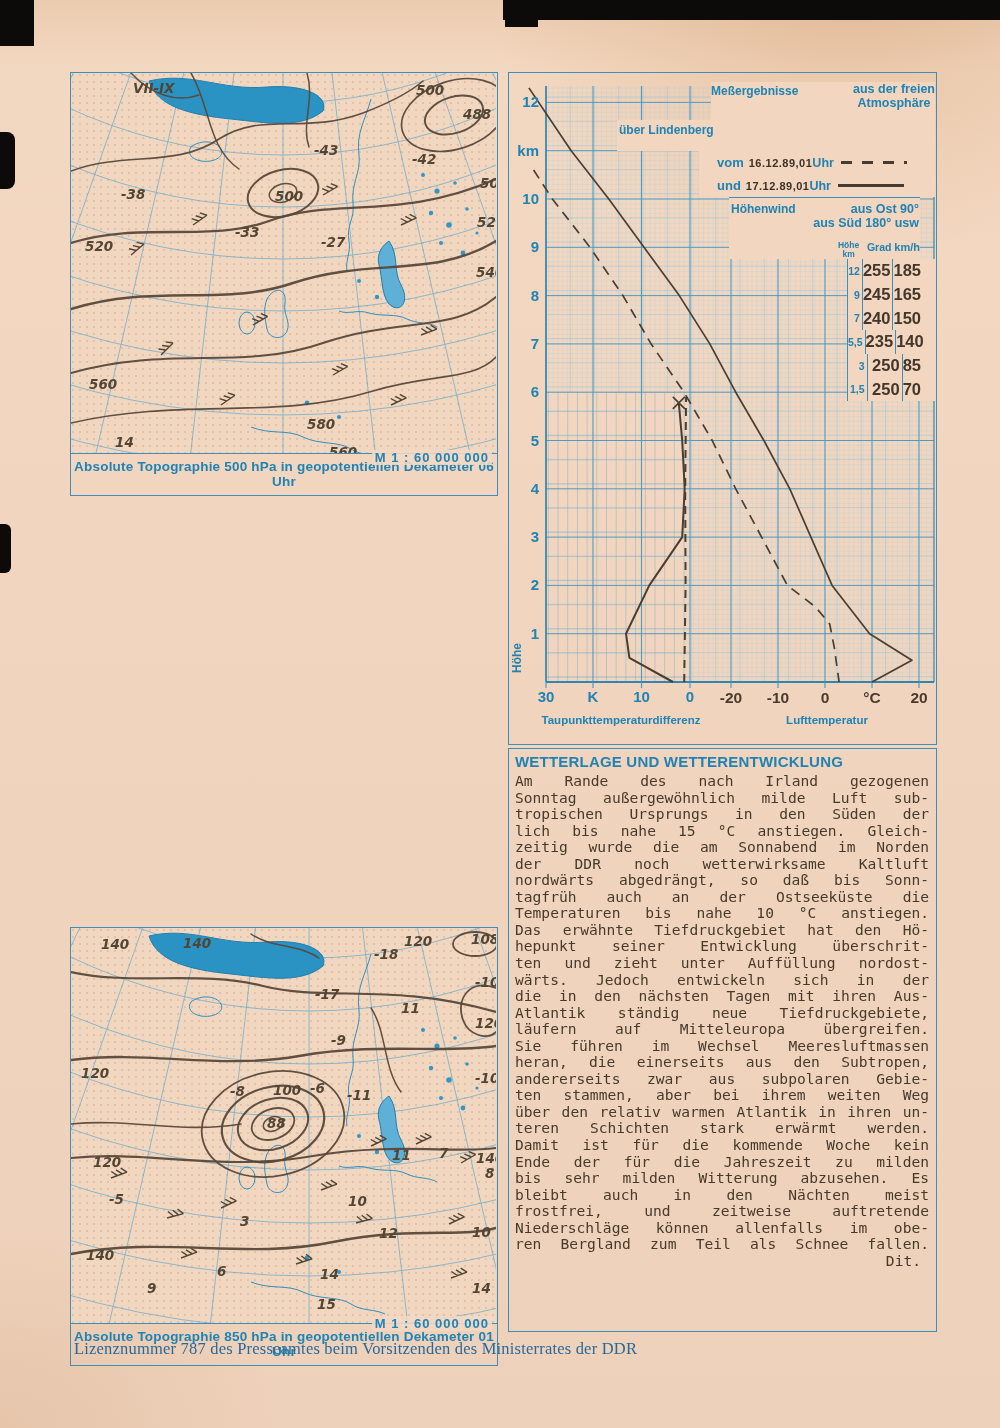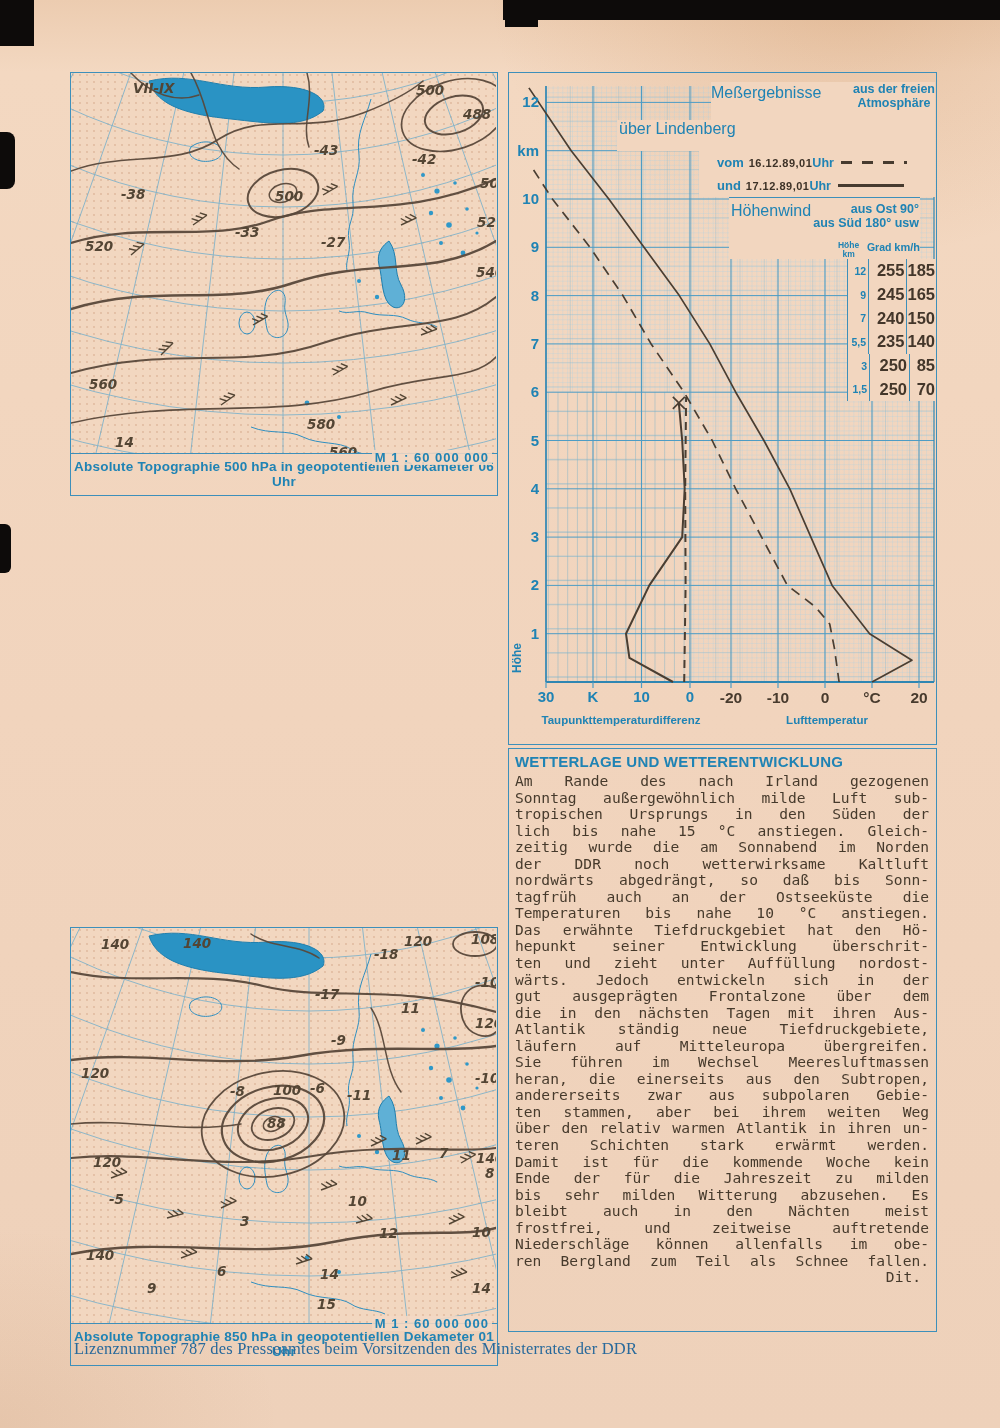--- a/index.html
+++ b/index.html
@@ -14,38 +14,38 @@
   .map-wrap{position:relative;}
   .map-wrap svg{display:block;}
   .caption{border-top:1.5px solid #3d8fba;color:#1f83b4;font-weight:bold;font-size:13.5px;
     text-align:center;padding:5px 0 6px 0;letter-spacing:.2px;}
   .scale-tag{position:absolute;right:5px;color:#1f83b4;font-weight:bold;font-size:13px;
     background:rgba(243,216,196,.88);padding:0 3px;letter-spacing:1px;}
   
   .chart-panel{left:508px;top:72px;width:429px;height:673px;}
   .chart-panel svg{position:absolute;left:0;top:0;}
   .ov{position:absolute;background:#f2d6bf;box-sizing:border-box;color:#1f83b4;}
-  .ov .big{font-size:16px;font-weight:normal;}
+  .ov .big{font-size:12px;font-weight:bold;}
   .ov .small{font-size:12.5px;font-weight:bold;line-height:14px;}
   .date-row{display:flex;align-items:center;height:23px;white-space:nowrap;}
   .date-row .pfx{font-size:13px;font-weight:bold;color:#1f83b4;margin-right:5px;}
   .date-row .date{font-size:11px;font-weight:bold;color:#3d3227;letter-spacing:.5px;}
   .date-row .sfx{font-size:12.5px;font-weight:bold;color:#1f83b4;}
   .ls{display:inline-block;width:66px;height:3px;margin-left:7px;}
   .ls.solid{background:#473b2f;}
   .ls.dashed{background:repeating-linear-gradient(90deg,#473b2f 0 11px,transparent 11px 21px);}
   .colhead{position:absolute;bottom:1px;right:0;width:194px;display:flex;color:#1f83b4;font-weight:bold;}
   .colhead .hh{width:38px;font-size:8.5px;line-height:8.5px;text-align:center;margin-left:105px;}
   .colhead .hd{width:28px;font-size:10.5px;text-align:center;}
   .colhead .hs{width:30px;font-size:11px;text-align:right;}
   .wind-table{display:flex;flex-direction:column;border-left:1.5px solid #3d8fba;}
   .wt-row{flex:1;display:flex;align-items:center;}
   .wt-h{width:19px;font-size:10.5px;font-weight:bold;color:#1f83b4;text-align:right;border-right:1.5px solid #3d8fba;align-self:stretch;display:flex;align-items:center;justify-content:flex-end;padding-right:2px;}
   .wt-dir{width:37px;font-size:16.5px;font-weight:bold;color:#43362a;text-align:right;border-right:1.5px solid #3d8fba;align-self:stretch;display:flex;align-items:center;justify-content:flex-end;padding-right:2px;}
-  .wt-spd{flex:1;font-size:16.5px;font-weight:bold;color:#43362a;text-align:right;padding-right:0;}
+  .wt-spd{flex:1;font-size:16.5px;font-weight:bold;color:#43362a;text-align:right;padding-right:14px;}
   
   .text-panel{left:508px;top:748px;width:429px;height:584px;padding:4px 7px 0 6px;}
   .text-panel h2{margin:0 0 3px 0;font-size:15px;color:#1f83b4;letter-spacing:.2px;font-weight:bold;}
   .tl{font-family:"DejaVu Sans Mono",monospace;font-size:14.6px;line-height:16.55px;color:#463a2c;
       text-align:justify;text-align-last:justify;}
   .sig{font-family:"DejaVu Sans Mono",monospace;font-size:14.6px;line-height:16.55px;color:#463a2c;text-align:right;padding-right:8px;}
   .license{position:absolute;left:74px;top:1339px;font-family:"Liberation Serif",serif;
     font-size:16.5px;color:#28699b;letter-spacing:.2px;}
   
   text.mlab{font-family:"DejaVu Sans",sans-serif;font-weight:bold;font-style:italic;fill:#534534;}
@@ -481,21 +481,20 @@
         <div class="tl">lich bis nahe 15 °C anstiegen. Gleich-</div>
         <div class="tl">zeitig wurde die am Sonnabend im Norden</div>
         <div class="tl">der DDR noch wetterwirksame Kaltluft</div>
         <div class="tl">nordwärts abgedrängt, so daß bis Sonn-</div>
         <div class="tl">tagfrüh auch an der Ostseeküste die</div>
         <div class="tl">Temperaturen bis nahe 10 °C anstiegen.</div>
         <div class="tl">Das erwähnte Tiefdruckgebiet hat den Hö-</div>
         <div class="tl">hepunkt seiner Entwicklung überschrit-</div>
         <div class="tl">ten und zieht unter Auffüllung nordost-</div>
         <div class="tl">wärts. Jedoch entwickeln sich in der</div>
-        <div class="tl">gut ausgeprägten Frontalzone über dem</div>
         <div class="tl">die in den nächsten Tagen mit ihren Aus-</div>
         <div class="tl">Atlantik ständig neue Tiefdruckgebiete,</div>
         <div class="tl">läufern auf Mitteleuropa übergreifen.</div>
         <div class="tl">Sie führen im Wechsel Meeresluftmassen</div>
         <div class="tl">heran, die einerseits aus den Subtropen,</div>
         <div class="tl">andererseits zwar aus subpolaren Gebie-</div>
         <div class="tl">ten stammen, aber bei ihrem weiten Weg</div>
         <div class="tl">über den relativ warmen Atlantik in ihren un-</div>
         <div class="tl">teren Schichten stark erwärmt werden.</div>
         <div class="tl">Damit ist für die kommende Woche kein</div>

